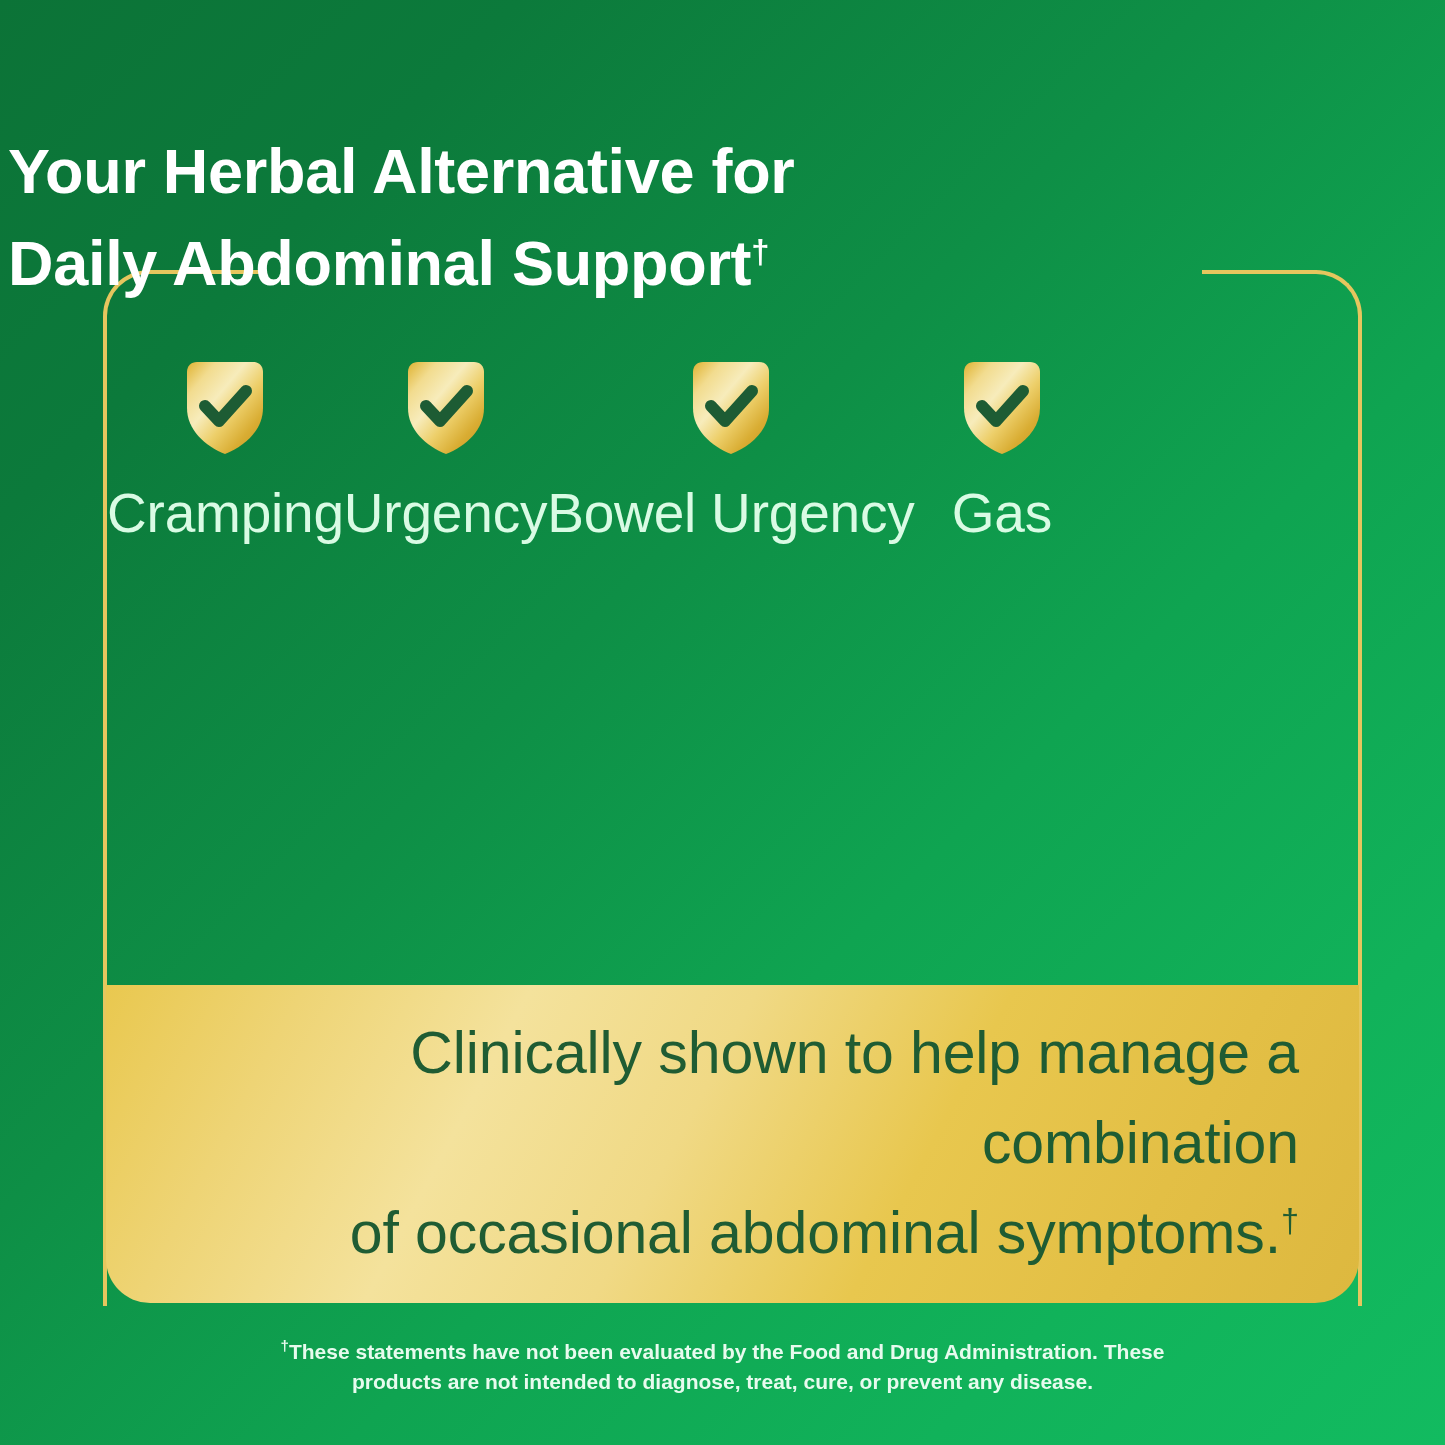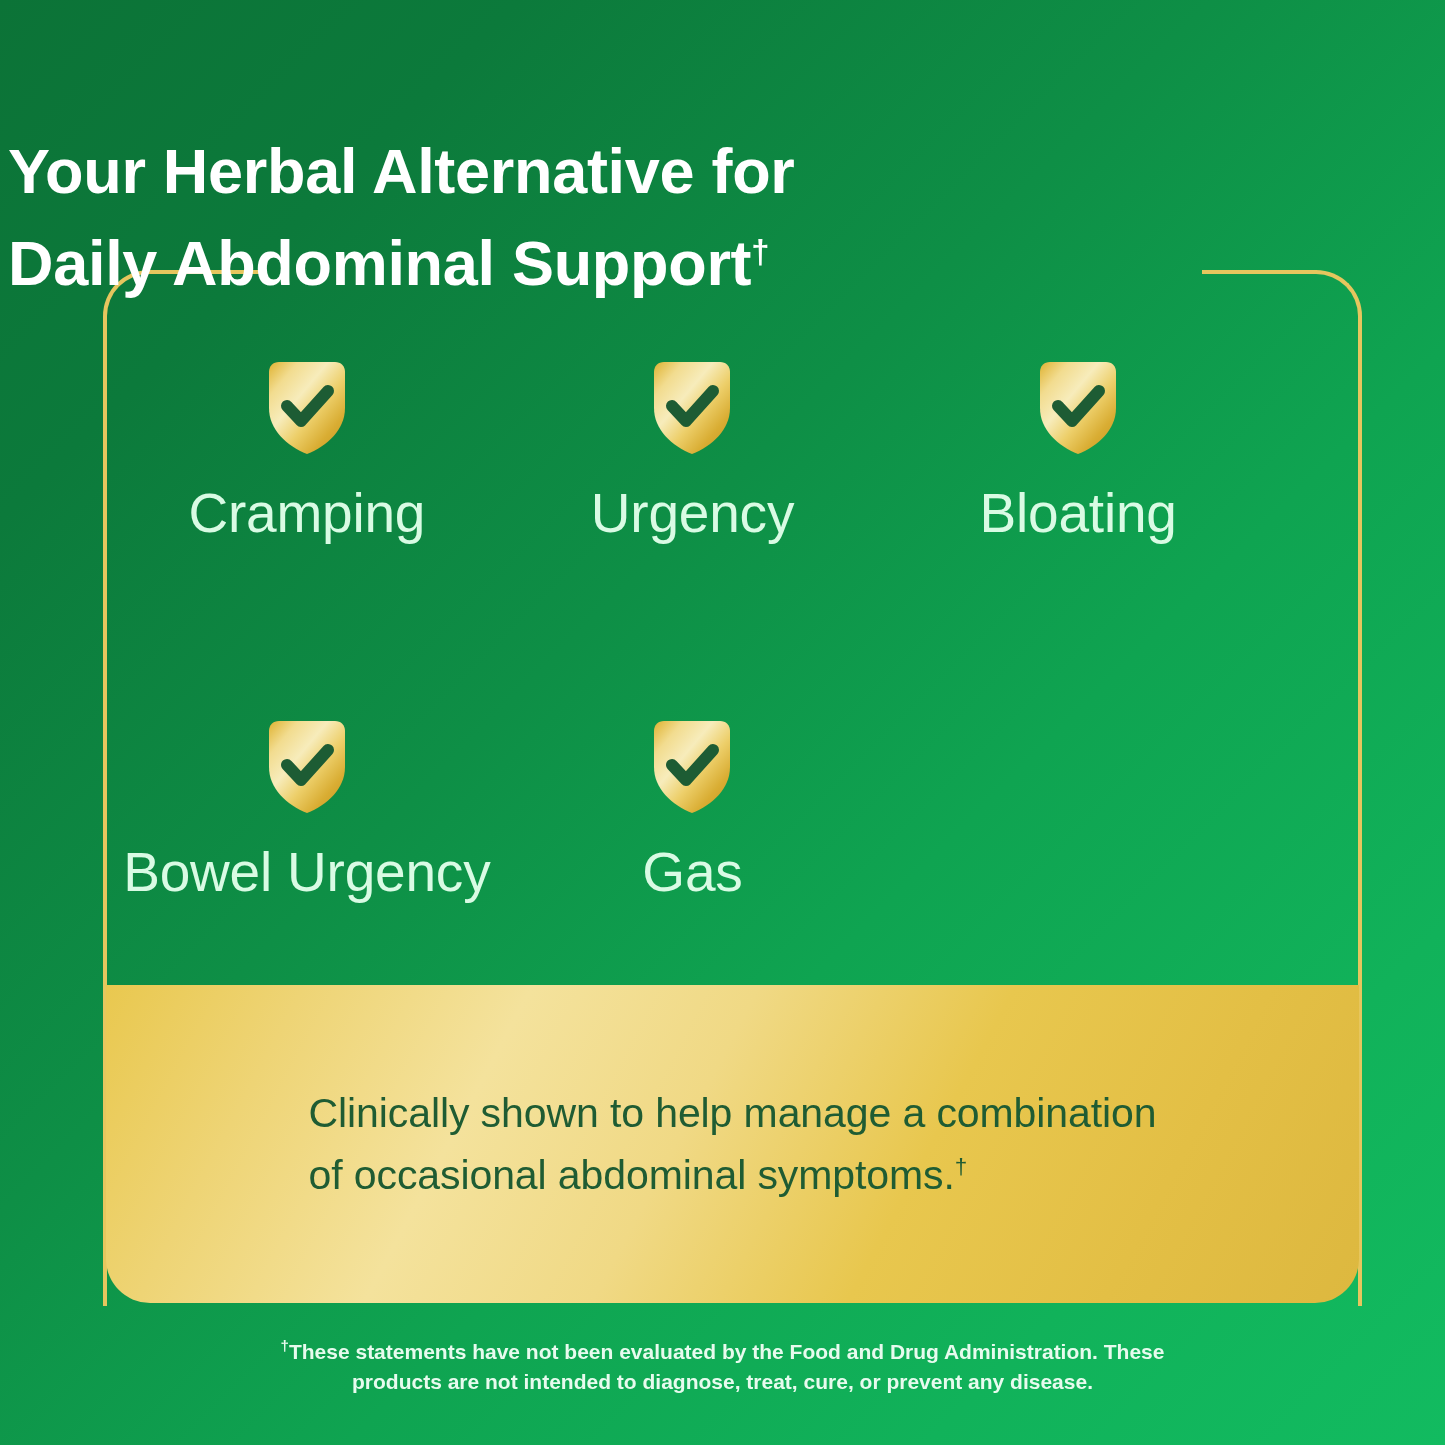--- a/index.html
+++ b/index.html
@@ -73,23 +73,23 @@
 
   
   .seg-left::before, .seg-right::before {
     content:""; position:absolute; inset:-4px;
     pointer-events:none;
   }
 
   
   .grid {
     position:absolute;
-    left:11px; top:0; width:1157px; height:718px;
+    left:4px; top:0; width:1157px; height:718px;
     display:grid;
-    grid-template-columns:repeat(3, 1fr);
+    grid-template-columns:repeat(5, 1fr);
     grid-template-rows:repeat(2, 1fr);
     align-items:center;
     z-index:4;
   }
   .cell {
     display:flex;
     flex-direction:column;
     align-items:center;
     justify-content:center;
     gap:30px;
@@ -119,23 +119,23 @@
         #f0d985 46%,
         #e8c74e 64%,
         #e3bf45 82%,
         #ddb83f 100%);
     display:flex;
     align-items:center;
     justify-content:center;
     z-index:3;
   }
   .banner-text {
-    text-align:left;
+    text-align:right;
     color:#1f5c33;
-    font-size:41px;
+    font-size:59px;
     font-weight:400;
     line-height:1.52;
     padding:0 60px;
     letter-spacing:-0.1px;
   }
   .banner-text .sup {
     font-size:0.55em;
     vertical-align:super;
     line-height:0;
   }
@@ -196,27 +196,20 @@
       </div>
 
       <div class="cell">
         <svg class="shield" viewBox="0 0 92 98">
           <path d="M8 14 C8 8 12 4 18 4 L74 4 C80 4 84 8 84 14 L84 50 C84 72 66 88 46 96 C26 88 8 72 8 50 Z" fill="url(#sg0)"></path>
           <path d="M26 48 L40 63 L67 33" fill="none" stroke="#1d5c34" stroke-width="12" stroke-linecap="round" stroke-linejoin="round"></path>
         </svg>
         <div class="cell-label">Urgency</div>
       </div>
 
-      <div class="cell">
-        <svg class="shield" viewBox="0 0 92 98">
-          <path d="M8 14 C8 8 12 4 18 4 L74 4 C80 4 84 8 84 14 L84 50 C84 72 66 88 46 96 C26 88 8 72 8 50 Z" fill="url(#sg0)"></path>
-          <path d="M26 48 L40 63 L67 33" fill="none" stroke="#1d5c34" stroke-width="12" stroke-linecap="round" stroke-linejoin="round"></path>
-        </svg>
-        <div class="cell-label">Bloating</div>
-      </div>
 
       <div class="cell">
         <svg class="shield" viewBox="0 0 92 98">
           <path d="M8 14 C8 8 12 4 18 4 L74 4 C80 4 84 8 84 14 L84 50 C84 72 66 88 46 96 C26 88 8 72 8 50 Z" fill="url(#sg0)"></path>
           <path d="M26 48 L40 63 L67 33" fill="none" stroke="#1d5c34" stroke-width="12" stroke-linecap="round" stroke-linejoin="round"></path>
         </svg>
         <div class="cell-label">Bowel Urgency</div>
       </div>
 
       <div class="cell">

